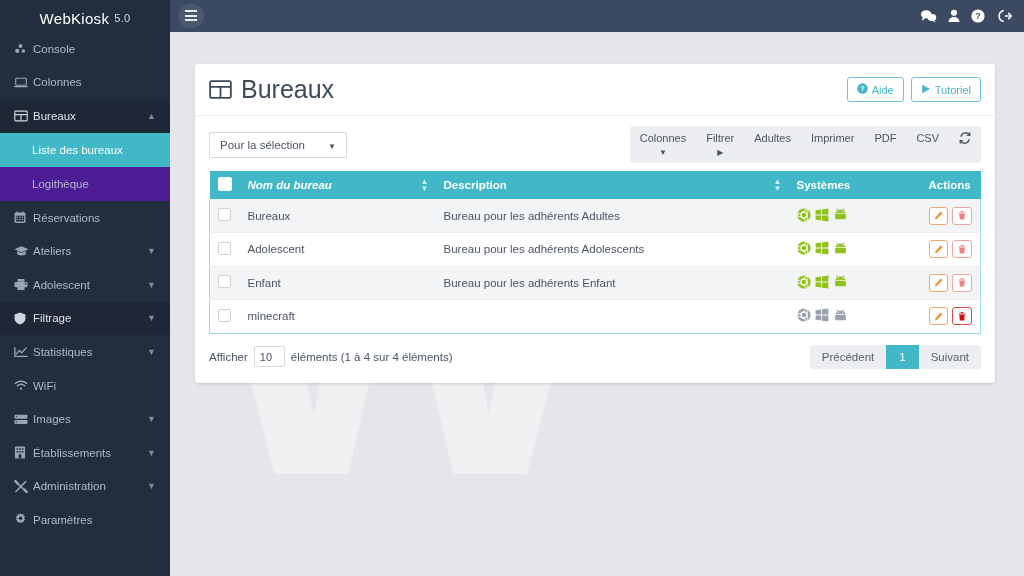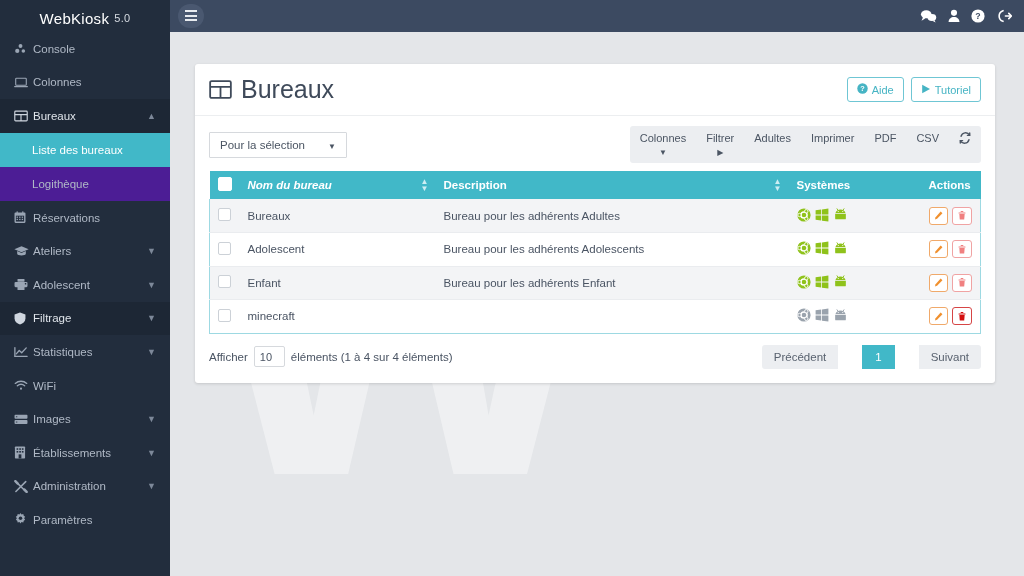--- a/index.html
+++ b/index.html
@@ -172,21 +172,21 @@
   
   #card-foot {
     display: flex; align-items: center; padding: 11px 14px 14px 14px;
     font-size: 11.5px; color: #4a5463;
   }
   #len-input {
     width: 31px; height: 21px; border: 1px solid #d6d9dd; border-radius: 2px;
     background: #fff; font-size: 11px; color: #4a5463; text-align: left;
     padding: 0 5px; margin: 0 6px; font-family: "Liberation Sans", sans-serif;
   }
-  #pager { margin-left: auto; display: flex; border-radius: 3px; overflow: hidden; gap: 24px; }
+  #pager { margin-left: auto; display: flex; border-radius: 3px; overflow: hidden; }
   .pg {
     background: #eceef1; color: #59626f; font-size: 11.5px;
     padding: 6px 12px; cursor: pointer;
   }
   .pg.num { background: #41b8c8; color: #fff; padding: 6px 13px; }
 
   
   #footer {
     height: 31px; background: #eceef0; border-top: 1px solid #dde0e4;
     display: flex; align-items: center; justify-content: center;

